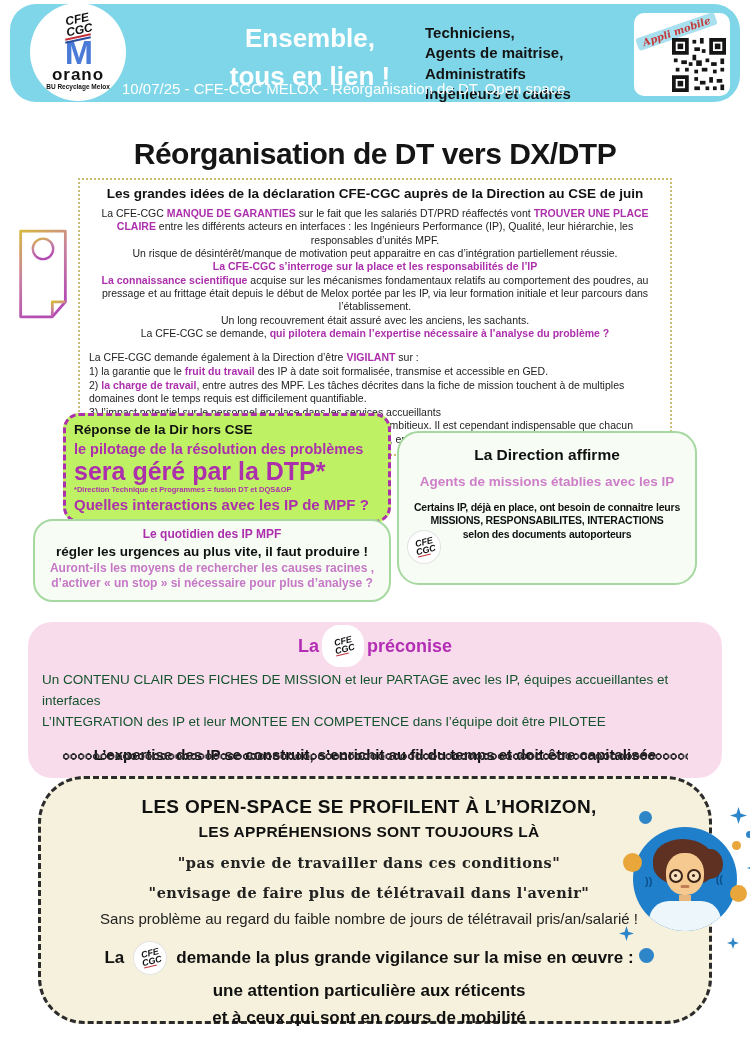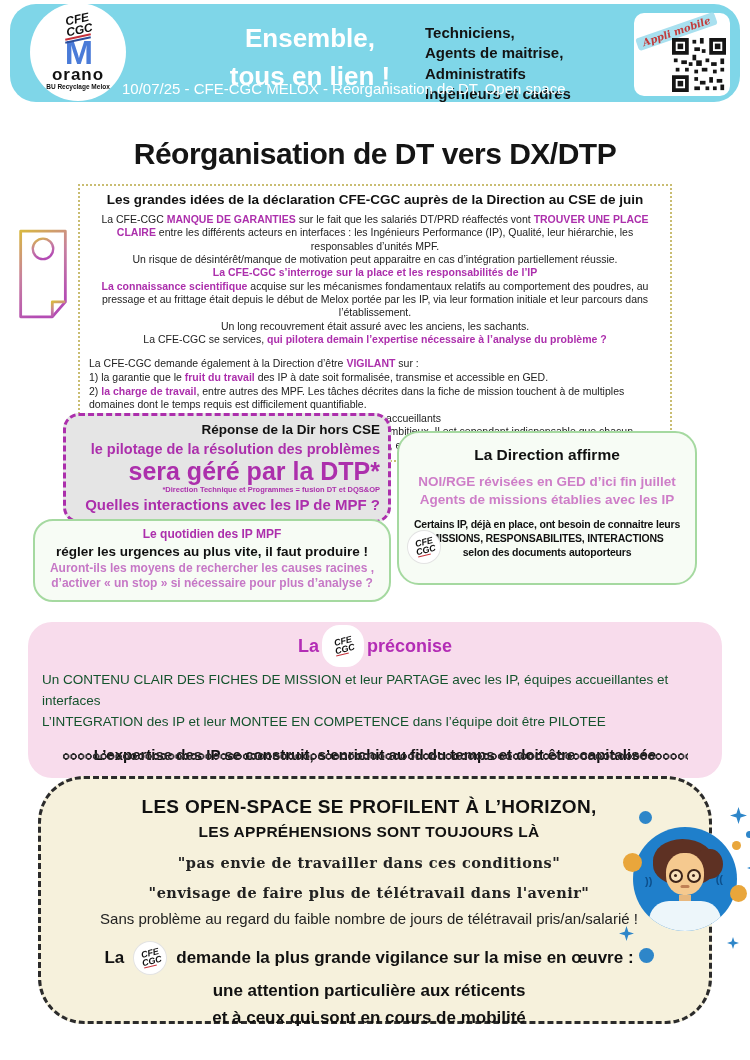--- a/index.html
+++ b/index.html
@@ -32,32 +32,32 @@
                   font-family:"DejaVu Serif", serif; white-space:nowrap; }
   .qr { position:absolute; right:4px; bottom:4px; width:54px; height:54px; }
   .dateline { position:absolute; left:112px; bottom:5px; color:#fff; font-size:15px; }
 
   
   .main-title { position:absolute; top:117px; left:0; width:750px; text-align:center;
                 font-size:30px; font-weight:700; color:#151515; line-height:1.1;
                 letter-spacing:-0.5px;margin-top:20px; }
 
   
-  .decl-box { position:absolute; left:78px; top:184px; width:594px; box-sizing:border-box;
+  .decl-box { position:absolute; left:78px; top:178px; width:594px; box-sizing:border-box;
               border:2px dotted #C9BD72; padding:4px 9px 7px; background:#fff; }
   .decl-heading { text-align:center; font-weight:800; font-size:13.5px; margin:2px 0 6px; }
   .decl-p { font-size:10.5px; line-height:1.27; color:#222; text-align:center; }
   .decl-p2 { font-size:10.5px; line-height:1.3; color:#222; text-align:left; margin-top:11px; }
   .mag { color:#AC2FAC; font-weight:700; }
   .doc-icon { position:absolute; left:16px; top:228px; width:54px; height:92px; }
 
   
   .reponse-box { position:absolute; left:63px; top:413px; width:328px; box-sizing:border-box;
                  border:3px dashed #AC2FAC; border-radius:16px; padding:6px 8px 7px;
-                 text-align:right; background:#e5e5e5; }
+                 text-align:left; background:#bef264; }
   .reponse-heading { font-weight:800; font-size:13.5px; color:#111; margin-bottom:4px; }
   .rl1 { color:#AC2FAC; font-weight:800; font-size:14.5px; line-height:1.2; }
   .rl2 { color:#AC2FAC; font-weight:800; font-size:25px; line-height:1.05; }
   .rfoot { color:#AC2FAC; font-weight:700; font-size:7.5px; }
   .rl3 { color:#AC2FAC; font-weight:800; font-size:15px; margin-top:2px; }
 
   
   .green-box { box-sizing:border-box; border:2.5px solid #A5D9A0; background:#F7FCF5;
                text-align:center; }
   .direction-box { position:absolute; left:397px; top:431px; width:300px; height:154px;
@@ -236,21 +236,21 @@
   </svg>
 
   <div class="decl-box">
     <div class="decl-heading">Les grandes idées de la déclaration CFE-CGC auprès de la Direction au CSE de juin</div>
     <div class="decl-p">
       <div><span>La CFE-CGC </span><span class="mag">MANQUE DE GARANTIES</span><span> sur le fait que les salariés DT/PRD réaffectés vont </span><span class="mag">TROUVER UNE PLACE CLAIRE</span><span> entre les différents acteurs en interfaces : les Ingénieurs Performance (IP), Qualité, leur hiérarchie, les responsables d’unités MPF.</span></div>
       <div>Un risque de désintérêt/manque de motivation peut apparaitre en cas d’intégration partiellement réussie.</div>
       <div class="mag">La CFE-CGC s’interroge sur la place et les responsabilités de l’IP</div>
       <div><span class="mag">La connaissance scientifique</span><span> acquise sur les mécanismes fondamentaux relatifs au comportement des poudres, au pressage et au frittage était depuis le début de Melox portée par les IP, via leur formation initiale et leur parcours dans l’établissement.</span></div>
       <div>Un long recouvrement était assuré avec les anciens, les sachants.</div>
-      <div><span>La CFE-CGC se services, </span><span class="mag">qui pilotera demain l’expertise nécessaire à l’analyse du problème ?</span></div>
+      <div><span>La CFE-CGC se demande, </span><span class="mag">qui pilotera demain l’expertise nécessaire à l’analyse du problème ?</span></div>
     </div>
     <div class="decl-p2">
       <div><span>La CFE-CGC demande également à la Direction d’être </span><span class="mag">VIGILANT</span><span> sur :</span></div>
       <div><span>1) la garantie que le </span><span class="mag">fruit du travail</span><span> des IP à date soit formalisée, transmise et accessible en GED.</span></div>
       <div><span>2) </span><span class="mag">la charge de travail</span><span>, entre autres des MPF. Les tâches décrites dans la fiche de mission touchent à de multiples domaines dont le temps requis est difficilement quantifiable.</span></div>
       <div>3) l’impact potentiel sur le personnel en place dans les services accueillants</div>
       <div>4) le calendrier de révision des RGE/NOI dès juillet nous parait ambitieux. Il est cependant indispensable que chacun connaisse son périmètre de travail et responsabilités au plus vite, en priorité pour les salariés déjà réaffectés. »</div>
     </div>
   </div>
 
@@ -258,21 +258,20 @@
     <div class="reponse-heading">Réponse de la Dir hors CSE</div>
     <div class="rl1">le pilotage de la résolution des problèmes</div>
     <div class="rl2">sera géré par la DTP*</div>
     <div class="rfoot">*Direction Technique et Programmes = fusion DT et DQS&amp;OP</div>
     <div class="rl3">Quelles interactions avec les IP de MPF ?</div>
   </div>
 
   <div class="green-box direction-box">
     <div class="dir-heading">La Direction affirme</div>
     <div class="dir-pink">
-      <div>NOI/RGE révisées en GED d’ici fin juillet</div>
       <div>Agents de missions établies avec les IP</div>
     </div>
     <div class="dir-black">
       <div>Certains IP, déjà en place, ont besoin de connaitre leurs</div>
       <div>MISSIONS, RESPONSABILITES, INTERACTIONS</div>
       <div>selon des documents autoporteurs</div>
     </div>
     <span class="mini-logo dir-badge">
       <span class="ml-t">CFE</span>
       <span class="ml-t ml-t2">CGC</span>

